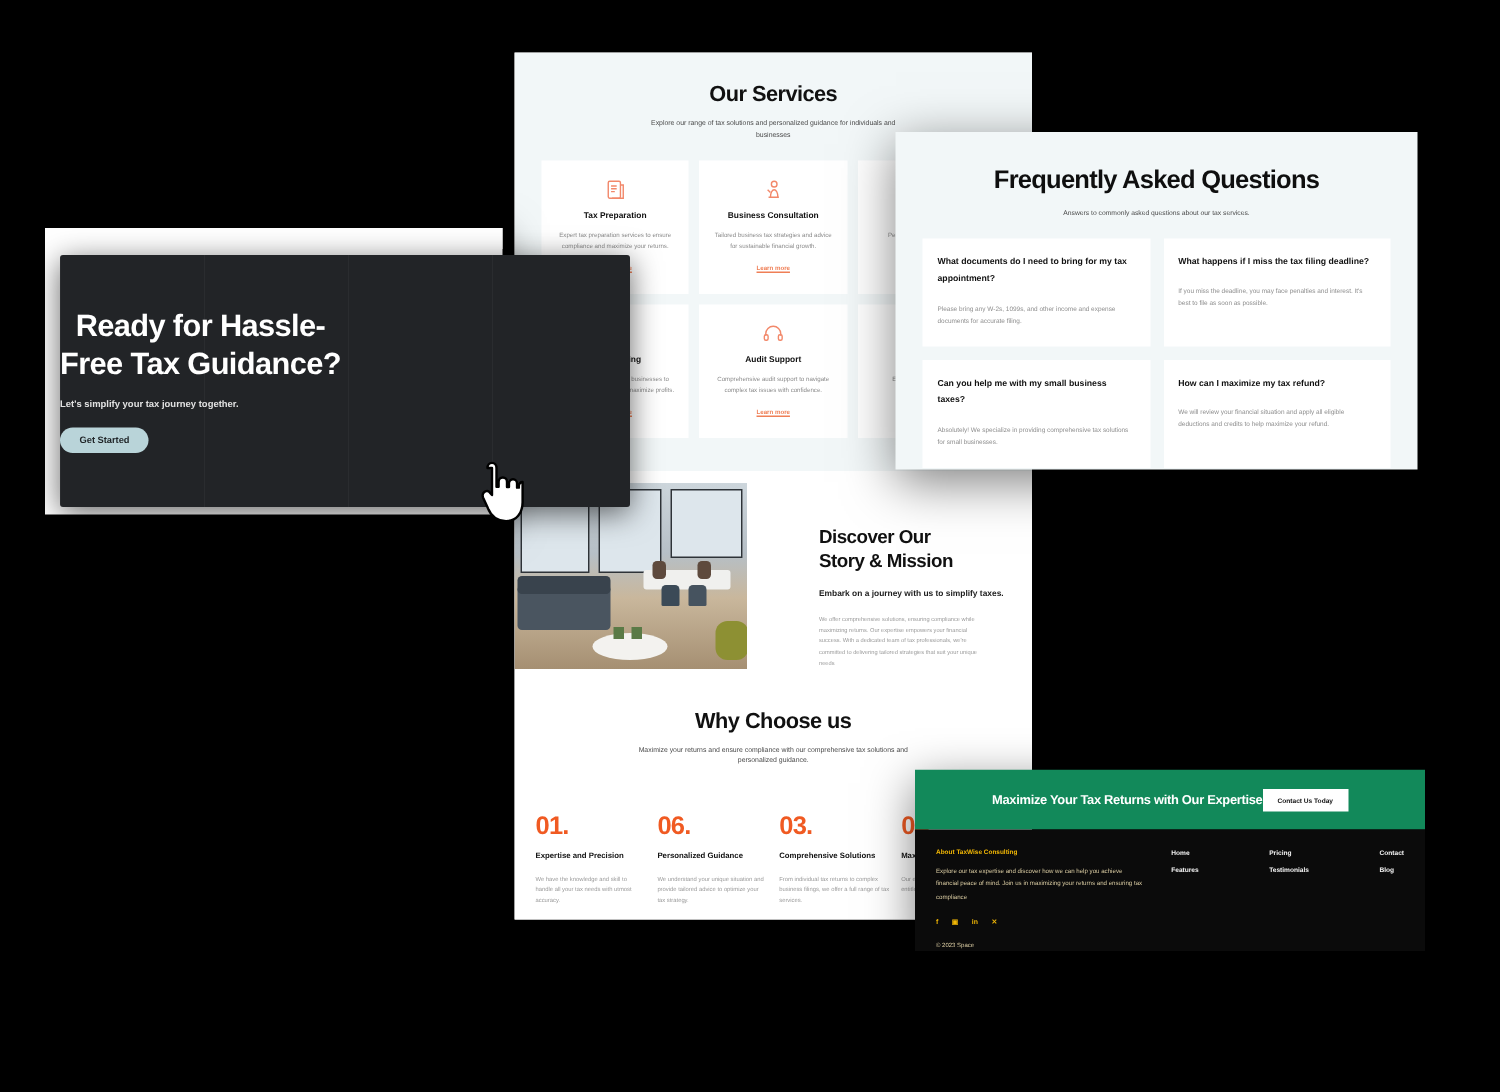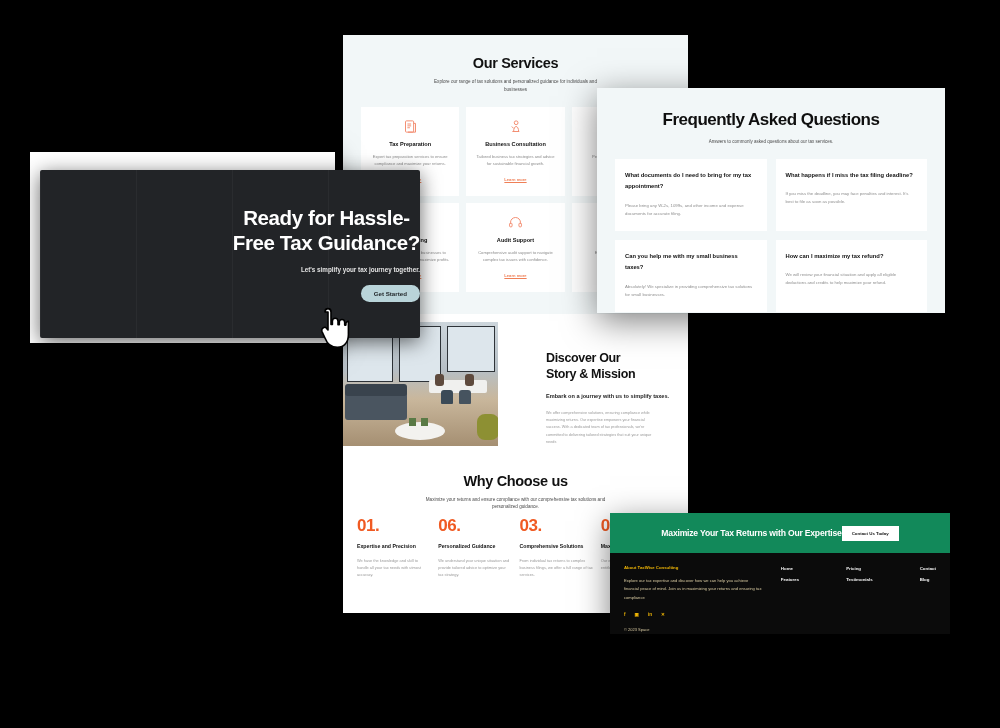--- a/index.html
+++ b/index.html
@@ -16,21 +16,21 @@
     position: absolute; left: 30px; top: 152px; width: 305px; height: 191px;
     background: #ffffff;
     box-shadow: 0 6px 26px rgba(0,0,0,0.55);
   }
   #hero-white-bar { position:absolute; left:0; top:0; width:100%; height:14px; background:#fff; }
   #hero-dark {
     position: absolute; left: 10px; top: 18px; width: 380px; height: 168px;
     background: #222427;
     border-radius: 2px;
     box-shadow: 0 4px 20px rgba(0,0,0,0.6);
-    display: flex; flex-direction: column; align-items: flex-end; justify-content: center;
+    display: flex; flex-direction: column; align-items: flex-start; justify-content: center;
     overflow: hidden;
   }
   #hero-dark .grid-lines { position:absolute; inset:0; pointer-events:none;
     background-image: linear-gradient(to right, rgba(255,255,255,0.035) 1px, transparent 1px);
     background-size: 96px 100%; }
   .hero-title {
     color: #ffffff; font-size: 20.5px; font-weight: 800; letter-spacing: -0.4px;
     line-height: 1.2; text-align: center; position: relative; z-index:2;
   }
   .hero-sub {
@@ -69,21 +69,21 @@
   }
   .win { position:absolute; background:#dde6ec; border:1.5px solid #2e3338; }
   .sofa { position:absolute; background:#4a5560; border-radius:3px; }
   .story-txt { padding: 28px 12px 0 14px; }
   .story-h { font-size: 12.5px; font-weight: 800; color:#111; letter-spacing:-0.35px; line-height:1.3; }
   .story-lead { font-size: 5.6px; font-weight:600; color:#1c1c1c; margin-top:9px; line-height:1.6; }
   .story-body { font-size: 3.8px; color:#9a9a9a; margin-top:9px; line-height:1.95; max-width: 110px; }
 
   
   .why-sec { padding: 26px 14px 24px; background:#fff; }
-  .why-grid { display:grid; grid-template-columns: repeat(4, 1fr); gap: 8px; margin-top:5px; }
+  .why-grid { display:grid; grid-template-columns: repeat(4, 1fr); gap: 8px; margin-top:30px; }
   .why-num { font-size: 17px; font-weight: 800; color:#f05a22; letter-spacing:-0.5px; }
   .why-h { font-size: 5.2px; font-weight:800; color:#111; margin-top: 7px; line-height:1.45; }
   .why-d { font-size: 3.9px; color:#9a9a9a; margin-top: 6px; line-height:1.85; }
 
   
   #faq-panel {
     position: absolute; left: 597px; top: 88px; width: 348px; height: 225px;
     background: #f2f7f8;
     box-shadow: 0 8px 32px rgba(0,0,0,0.5);
     padding: 22px 18px;

